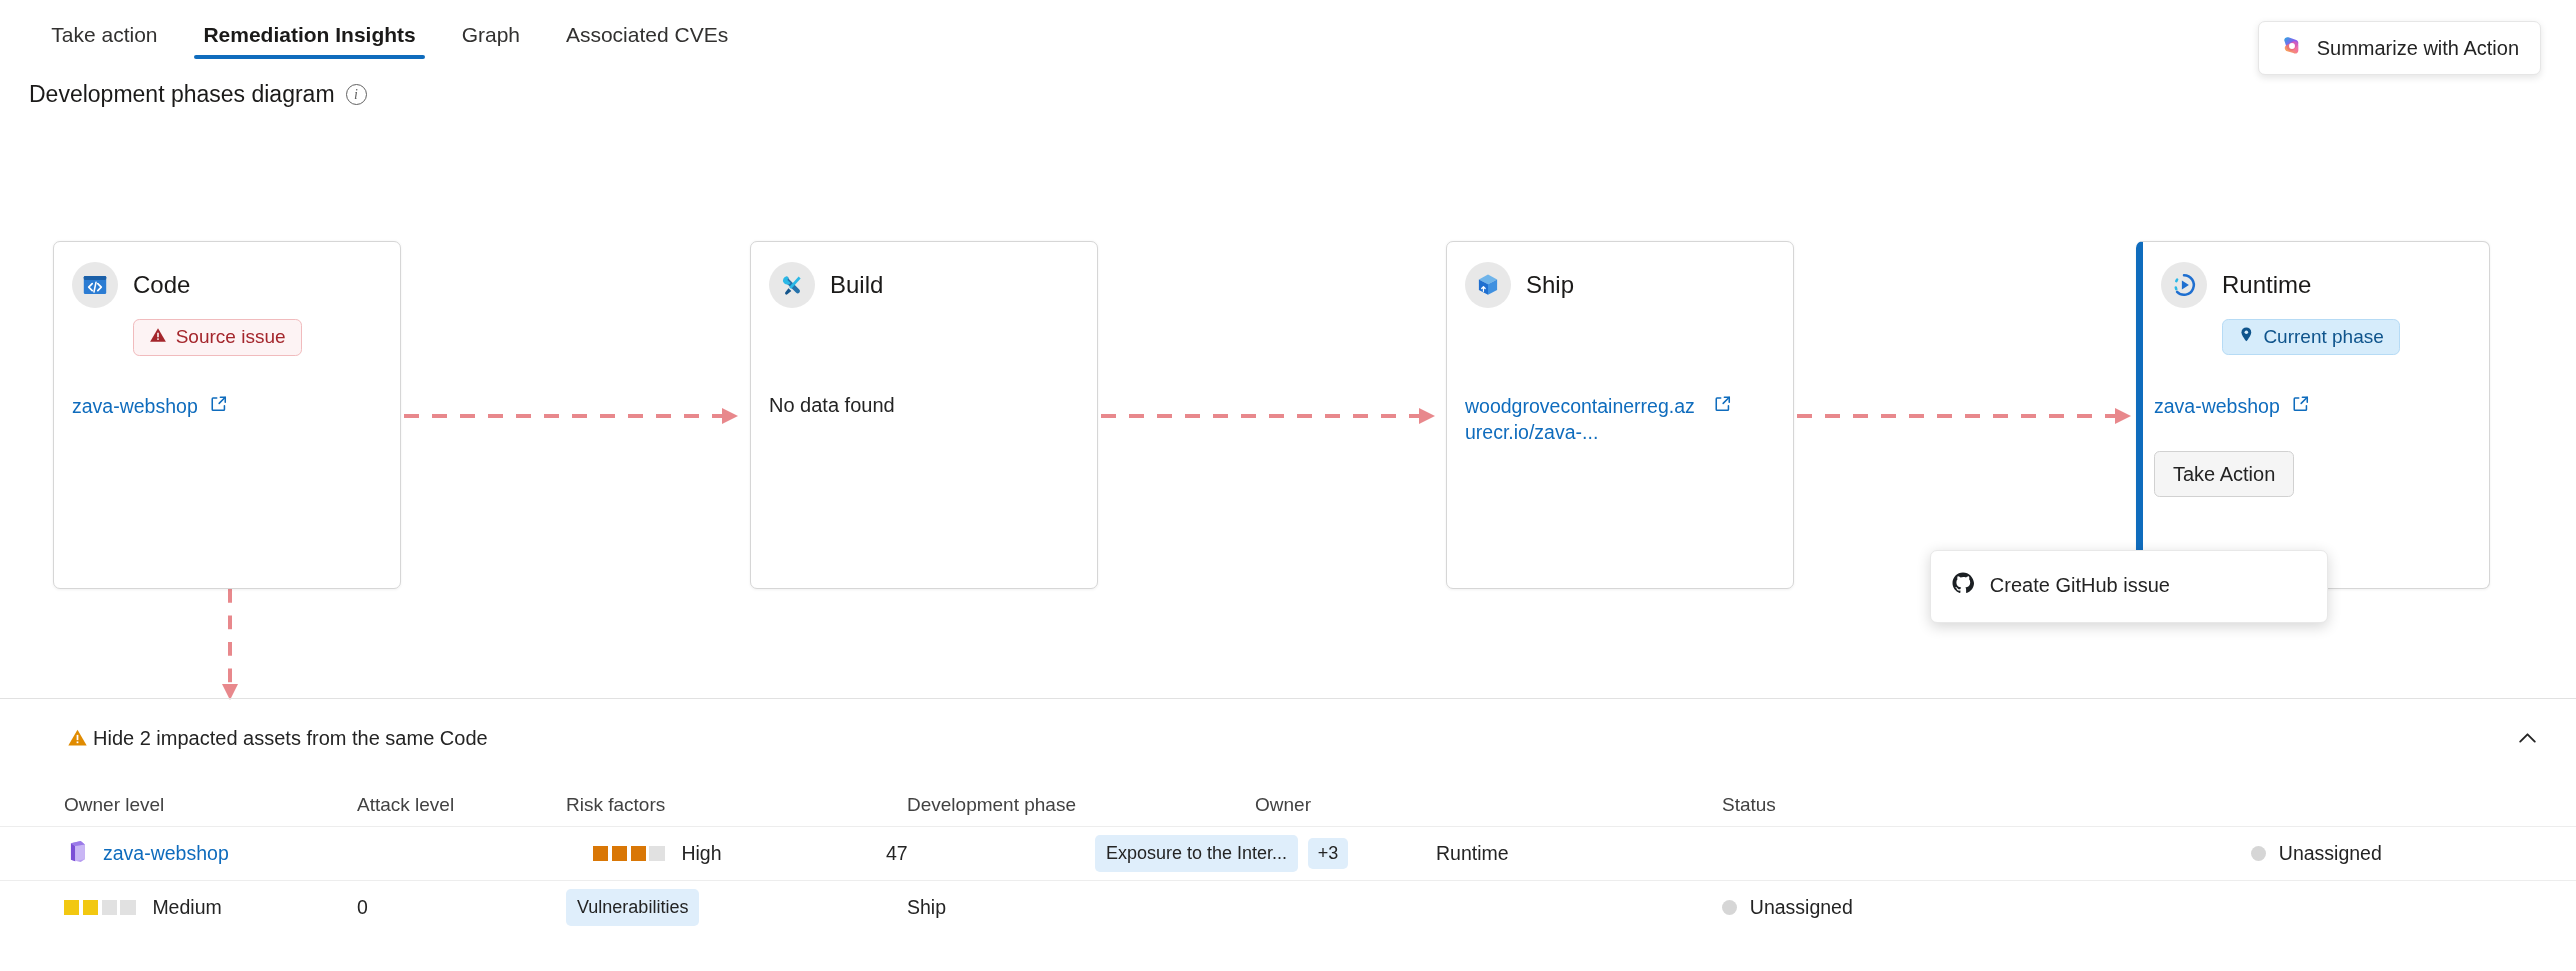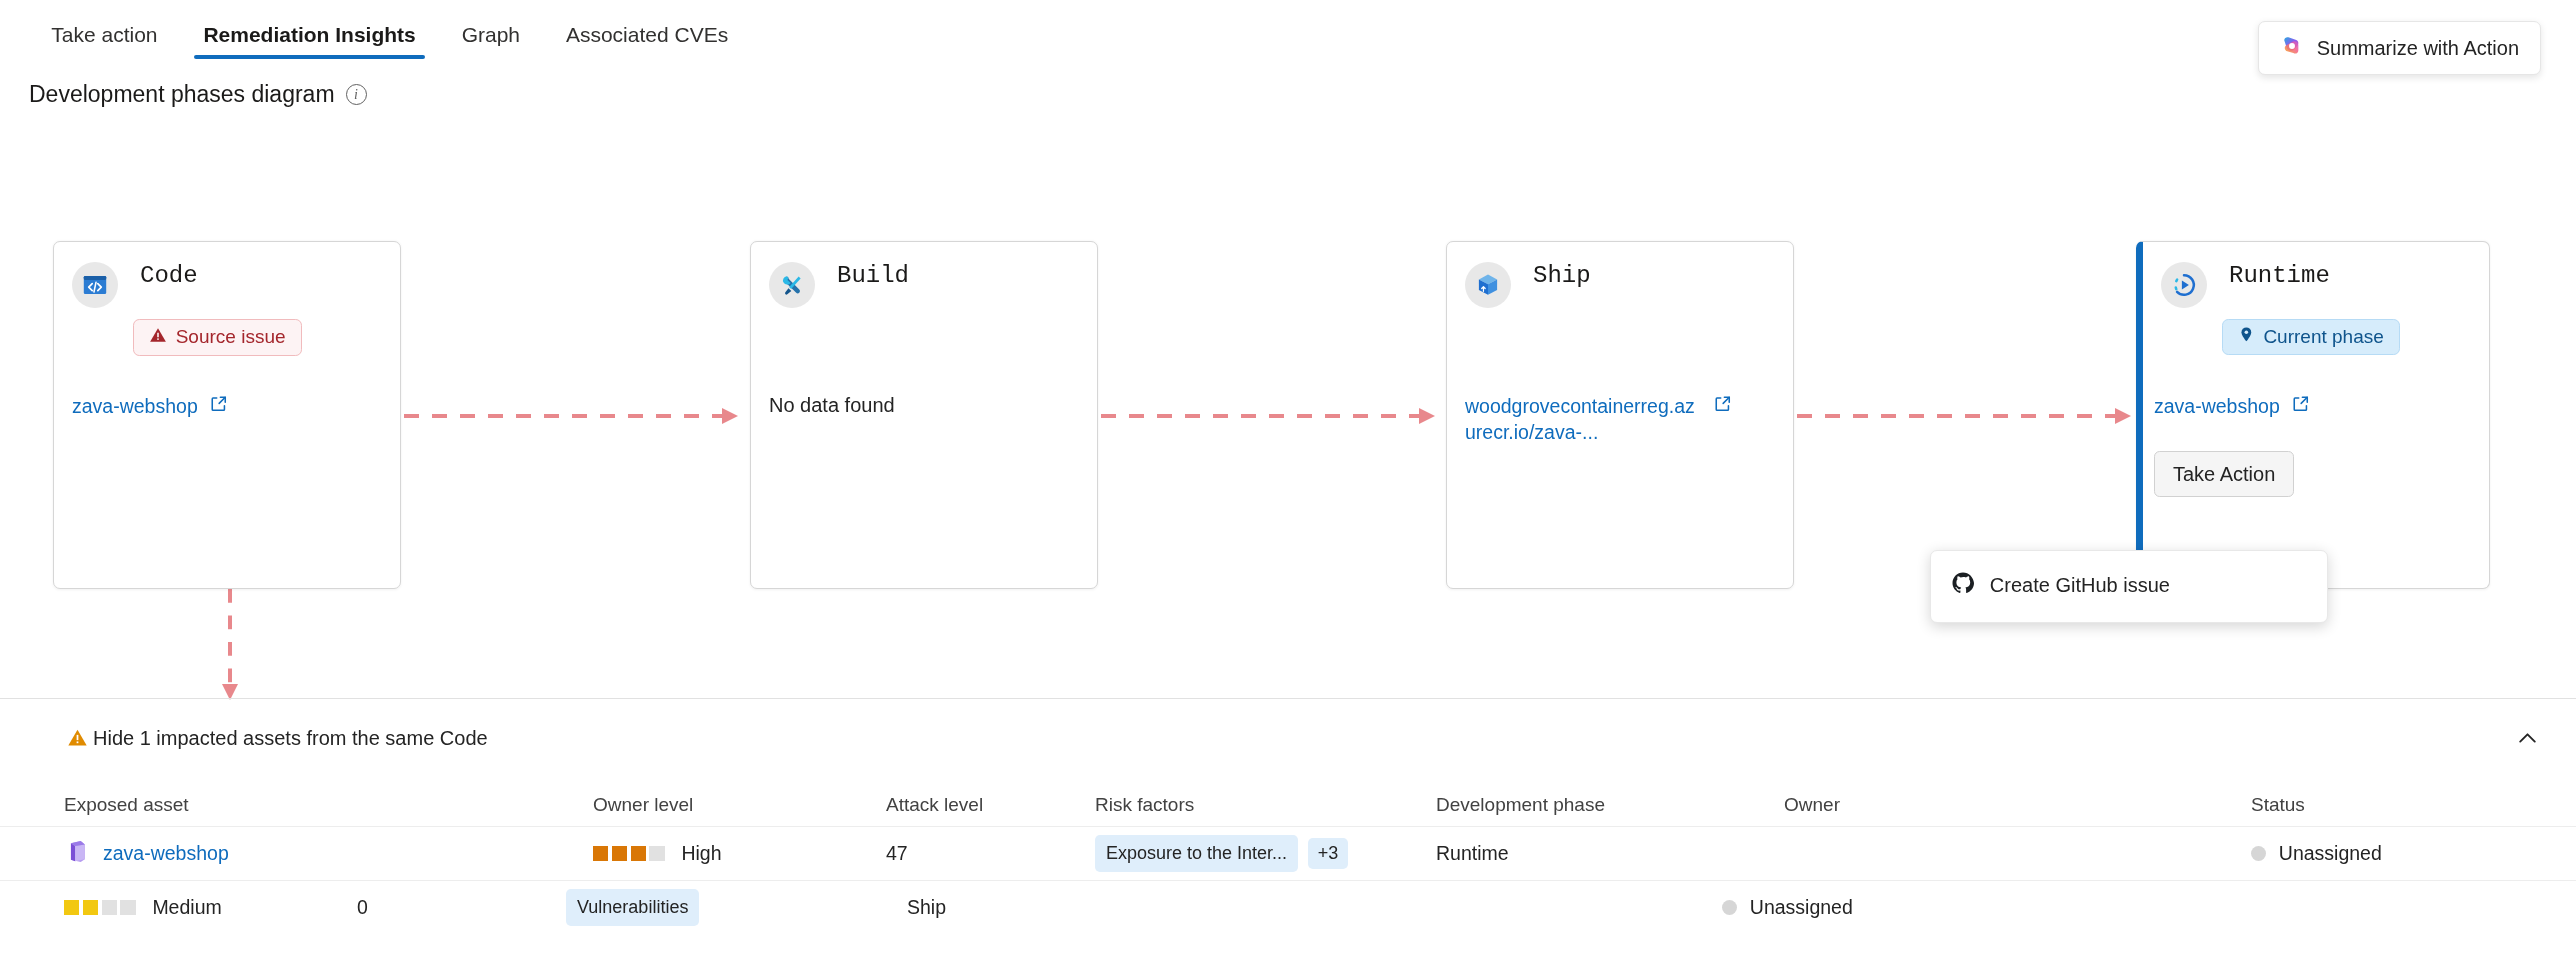--- a/index.html
+++ b/index.html
@@ -72,21 +72,21 @@
     position: absolute;
     top: 241px; height: 348px; width: 348px;
     background: #ffffff;
     border: 0.7px solid #d6d6d6;
     border-radius: 7px;
     box-shadow: 0 0.7px 2.8px rgba(0,0,0,0.06);
     padding: 19.5px 18px;
   }
   .phase-card.current { border-left: 7px solid #0f6cbd; }
 
-  .phase-head { display: flex; align-items: flex-start; gap: 22px; font-family: Liberation Mono, monospace; }
+  .phase-head { display: flex; align-items: center; gap: 15px; }
   .phase-icon-wrap {
     width: 46px; height: 46px; border-radius: 50%;
     background: #e8e8e8;
     display: flex; align-items: center; justify-content: center;
     flex: 0 0 auto;
   }
   .phase-name { font-size: 24px; color: #1b1a19; }
 
   .badge {
     display: inline-flex; align-items: center; gap: 8.4px;
@@ -417,32 +417,31 @@
 <div class="divider"></div>
 
 <div class="hide-row">
   <span class="warn-icon">
     <svg width="21" height="21" viewBox="0 0 24 24">
       <path d="M12 3 L22.5 21 L1.5 21 Z" fill="#e08b00"></path>
       <rect x="11" y="9" width="2" height="6" fill="#fff"></rect>
       <rect x="11" y="16.5" width="2" height="2" fill="#fff"></rect>
     </svg>
   </span>
-  <span class="hide-text">Hide 1 impacted assets from the same Code</span>
+  <span class="hide-text">Hide 2 impacted assets from the same Code</span>
   <span class="chevron-up">
     <svg width="25" height="25" viewBox="0 0 24 24" fill="none" stroke="#242424" stroke-width="1.8" stroke-linecap="round" stroke-linejoin="round">
       <path d="M5 15 L12 8 L19 15"></path>
     </svg>
   </span>
 </div>
 
 <div class="table">
 
   <div class="trow header">
-    <div class="c-asset">Exposed asset</div>
     <div class="c-risk">Owner level</div>
     <div class="c-paths">Attack level</div>
     <div class="c-factors">Risk factors</div>
     <div class="c-phase">Development phase</div>
     <div class="c-owner">Owner</div>
     <div class="c-status">Status</div>
   </div>
 
   <div class="trow data">
     <div class="c-asset">

